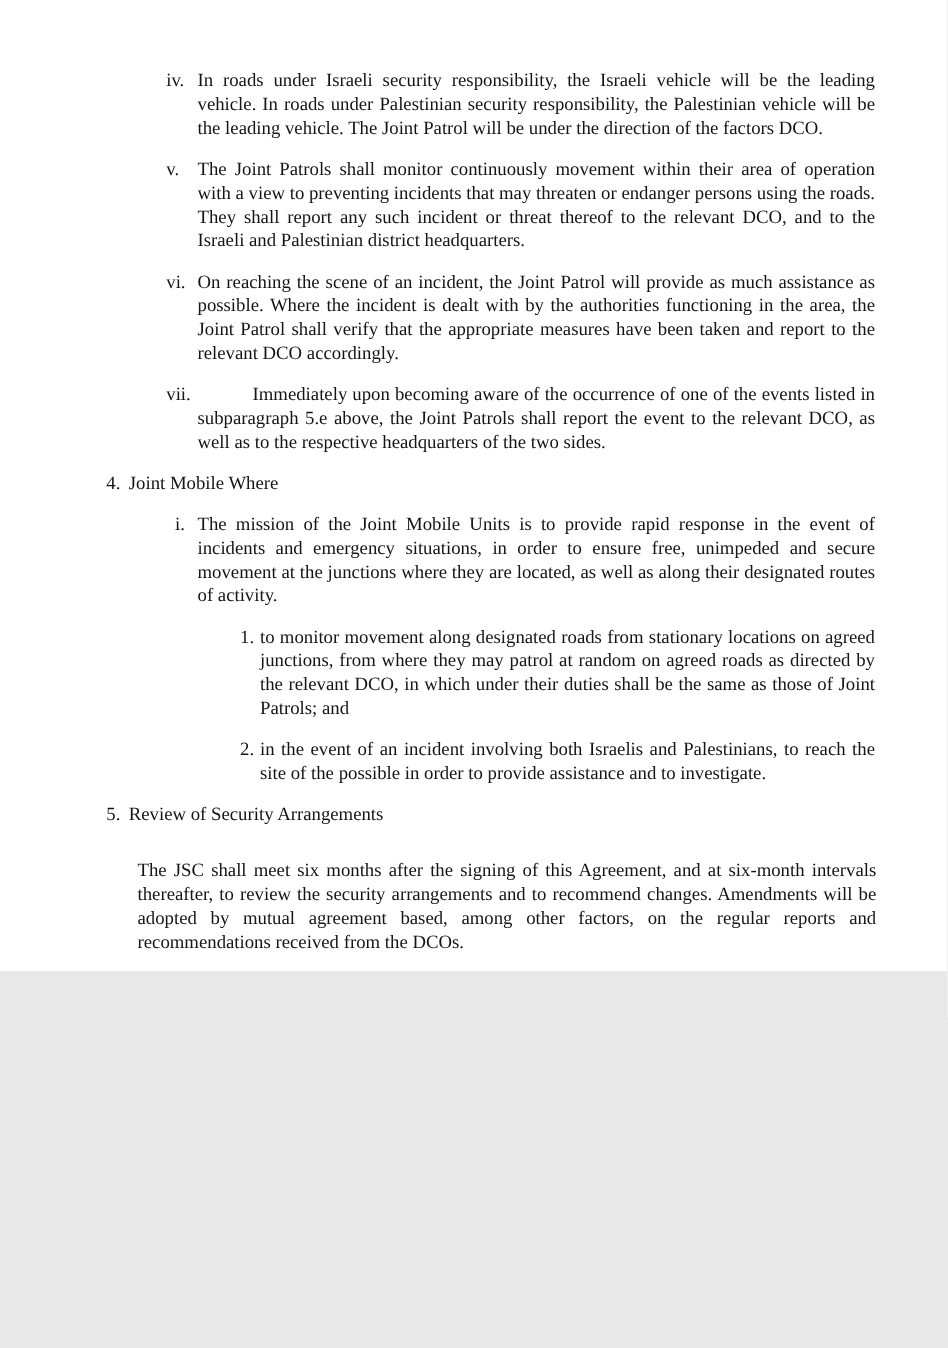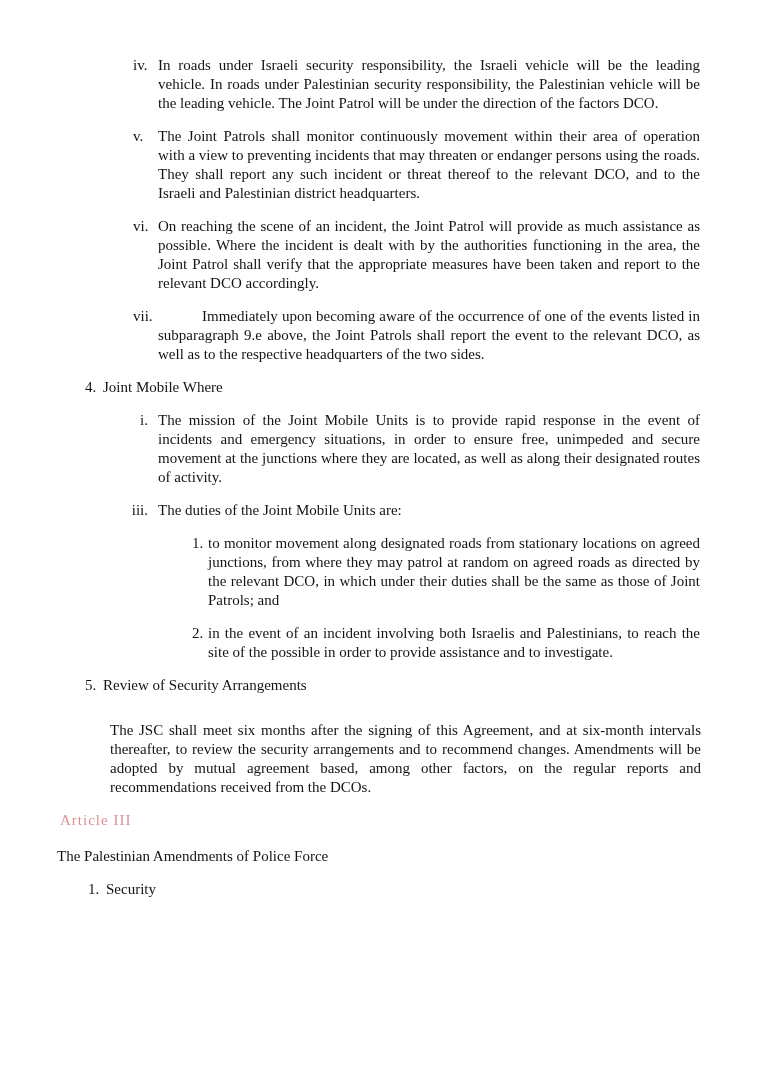--- a/index.html
+++ b/index.html
@@ -1,19 +1,19 @@
 <!DOCTYPE html>
 <html><head>
 <meta charset="utf-8">
 <style>
   html, body { margin: 0; padding: 0; background: #e8e8e8; }
   .page {
     position: relative;
     width: 758px;
-    height: 1078px;
+    height: 777px;
     margin: 0 auto;
     background: #ffffff;
     color: #141414;
     font-family: "Liberation Serif", "DejaVu Serif", serif;
     font-size: 15px;
     line-height: 19px;
     overflow: hidden;
   }
   .content { padding-top: 56px; }
 
@@ -78,38 +78,34 @@
       <div class="text">The Joint Patrols shall monitor continuously movement within their area of operation with a view to preventing incidents that may threaten or endanger persons using the roads. They shall report any such incident or threat thereof to the relevant DCO, and to the Israeli and Palestinian district headquarters.</div>
     </div>
 
     <div class="row roman">
       <span class="marker">vi.</span>
       <div class="text">On reaching the scene of an incident, the Joint Patrol will provide as much assistance as possible. Where the incident is dealt with by the authorities functioning in the area, the Joint Patrol shall verify that the appropriate measures have been taken and report to the relevant DCO accordingly.</div>
     </div>
 
     <div class="row roman indent-first">
       <span class="marker">vii.</span>
-      <div class="text">Immediately upon becoming aware of the occurrence of one of the events listed in subparagraph 9.e above, the Joint Patrols shall report the event to the relevant DCO, as well as to the respective headquarters of the two sides.</div>
+      <div class="text">Immediately upon becoming aware of the occurrence of one of the events listed in subparagraph 5.e above, the Joint Patrols shall report the event to the relevant DCO, as well as to the respective headquarters of the two sides.</div>
     </div>
 
     <div class="heading">
       <span class="marker">4.</span>
       <span>Joint Mobile Where</span>
     </div>
 
     <div class="row alpha">
       <span class="marker">i.</span>
       <div class="text">The mission of the Joint Mobile Units is to provide rapid response in the event of incidents and emergency situations, in order to ensure free, unimpeded and secure movement at the junctions where they are located, as well as along their designated routes of activity.</div>
     </div>
 
 
-    <div class="row alpha">
-      <span class="marker">iii.</span>
-      <div class="text">The duties of the Joint Mobile Units are:</div>
-    </div>
 
     <div class="row num">
       <span class="marker">1.</span>
       <div class="text">to monitor movement along designated roads from stationary locations on agreed junctions, from where they may patrol at random on agreed roads as directed by the relevant DCO, in which under their duties shall be the same as those of Joint Patrols; and</div>
     </div>
 
     <div class="row num">
       <span class="marker">2.</span>
       <div class="text">in the event of an incident involving both Israelis and Palestinians, to reach the site of the possible in order to provide assistance and to investigate.</div>
     </div>

